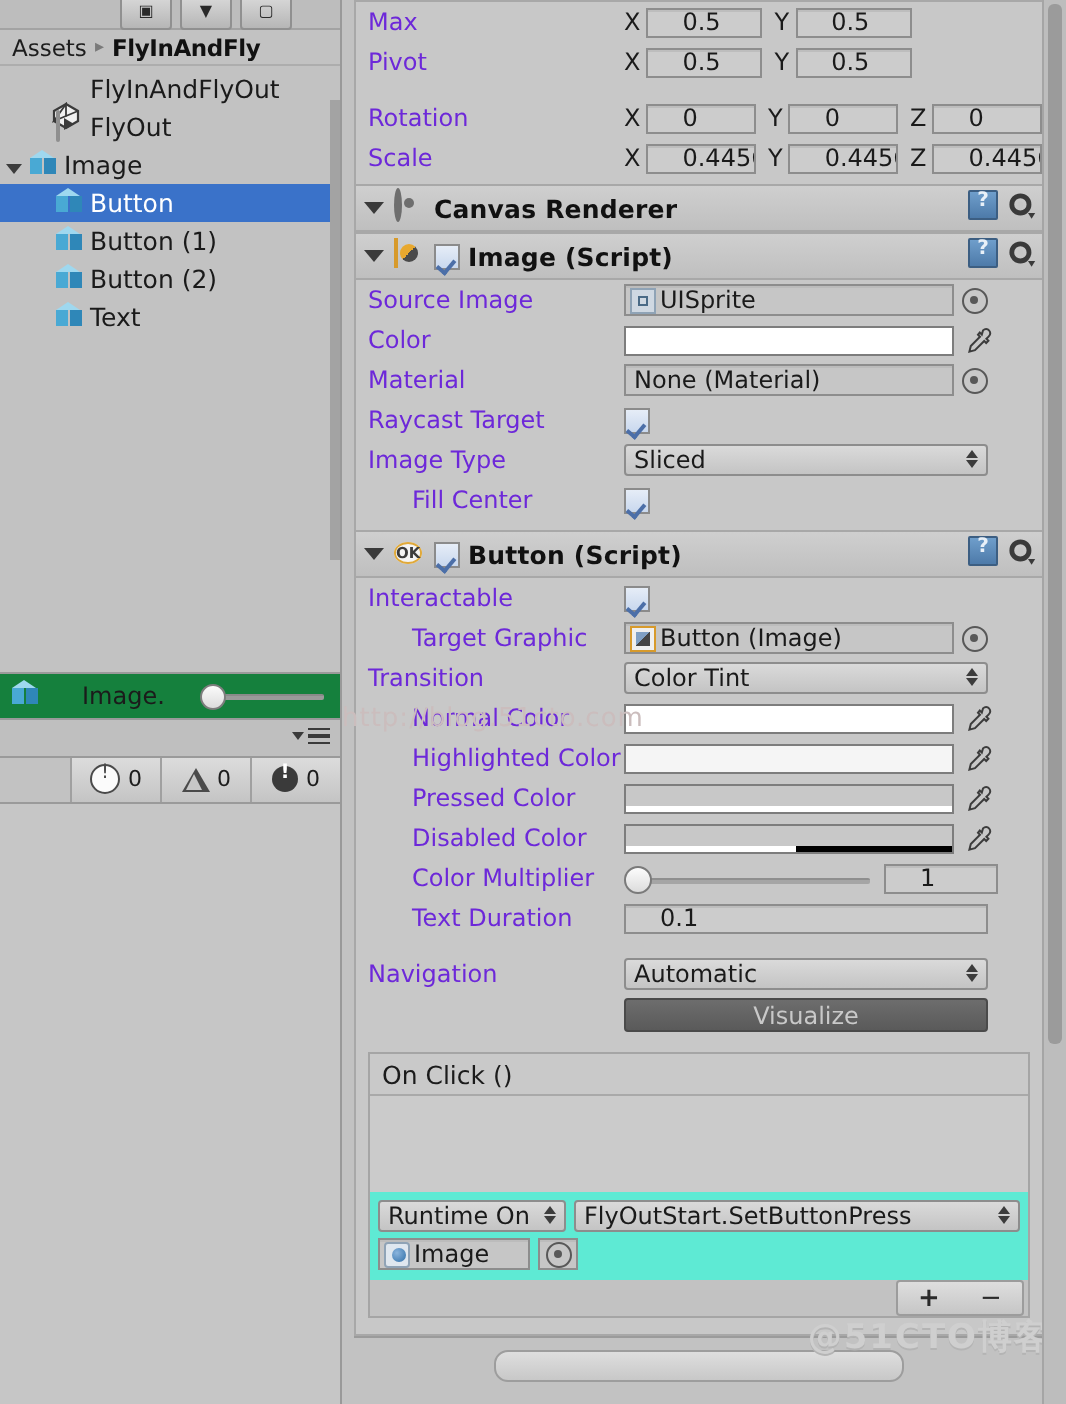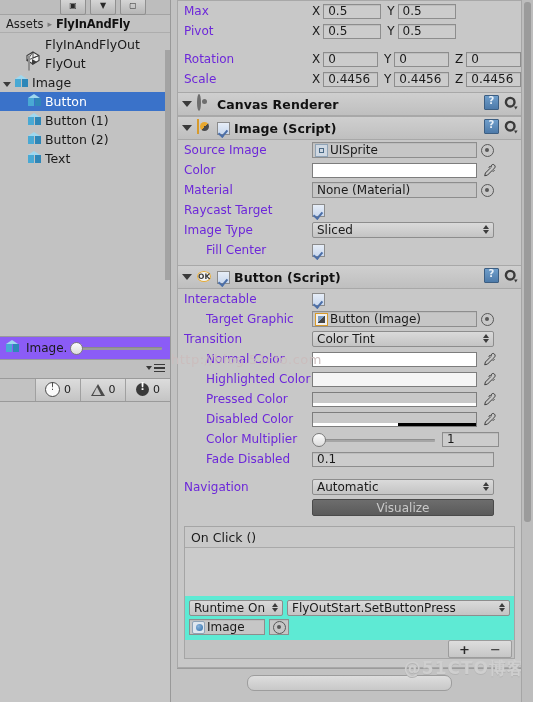--- a/index.html
+++ b/index.html
@@ -91,23 +91,23 @@
   .ic-script:after{
     content:"";position:absolute;left:3px;top:2.5px;
     width:0;height:0;border-left:5px solid #3b3b3b;
     border-top:3.5px solid transparent;border-bottom:3.5px solid transparent;
   }
 
   .tlabel{font-size:12.5px;line-height:19px;}
 
   
   .left-preview{
-    height:22px;background:#8b5cf6;
+    height:22px;background:#15803d;
     border-top:1px solid #9a9a9a;border-bottom:1px solid #9a9a9a;
-    display:flex;align-items:center;padding-left:4px;gap:3px;
+    display:flex;align-items:center;padding-left:4px;gap:18px;
   }
   .left-preview .pvlabel{font-size:12px;}
   .slider{
     flex:1;height:13px;position:relative;margin-right:6px;
   }
   .slider .track{
     position:absolute;left:8px;right:2px;top:6px;height:2px;
     background:#9a9a9a;border-radius:1px;
     border-top:1px solid #8a8a8a;
   }
@@ -181,21 +181,21 @@
   .row{
     display:flex;align-items:center;height:20px;padding-left:6px;box-sizing:border-box;
   }
   .lbl{font-size:12px;color:#6d28d9;flex:none;}
   .lbl.w128{width:128px;text-align:left;}
   .lbl.indent{padding-left:22px;box-sizing:border-box;}
 
   .axis{font-size:12px;color:#1a1a1a;margin-right:3px;}
   .field{
     height:15px;background:#ccc;border:1px solid #8d8d8d;
-    box-sizing:border-box;font-size:12px;line-height:13px;padding-left:4px;
+    box-sizing:border-box;font-size:12px;line-height:13px;padding-left:17px;
     color:#1a1a1a;overflow:hidden;white-space:nowrap;
     box-shadow:inset 0 1px 0 #bdbdbd;
   }
   .field.f58{width:58px;}
 
   
   .comp-head{
     display:flex;align-items:center;height:22px;padding-left:4px;
     background:linear-gradient(#cfcfcf,#bfbfbf);
     border-bottom:1px solid #a8a8a8;
@@ -731,21 +731,21 @@
         <div class="row">
           <span class="lbl w128 indent">Color Multiplier</span>
           <span class="hslider" style="max-width:125px;">
             <span class="track"></span>
               <span class="knob"></span>
           </span>
           <span class="field f58" style="width:57px;">1</span>
         </div>
 
         <div class="row">
-          <span class="lbl w128 indent">Fade Disabled</span>
+          <span class="lbl w128 indent">Text Duration</span>
           <span class="field" style="width:182px;">0.1</span>
         </div>
 
         <div style="height:8px;"></div>
 
         <div class="row">
           <span class="lbl w128">Navigation</span>
           <span class="popup" style="width:182px;">
             <span>Automatic</span>
             <span class="updown">

